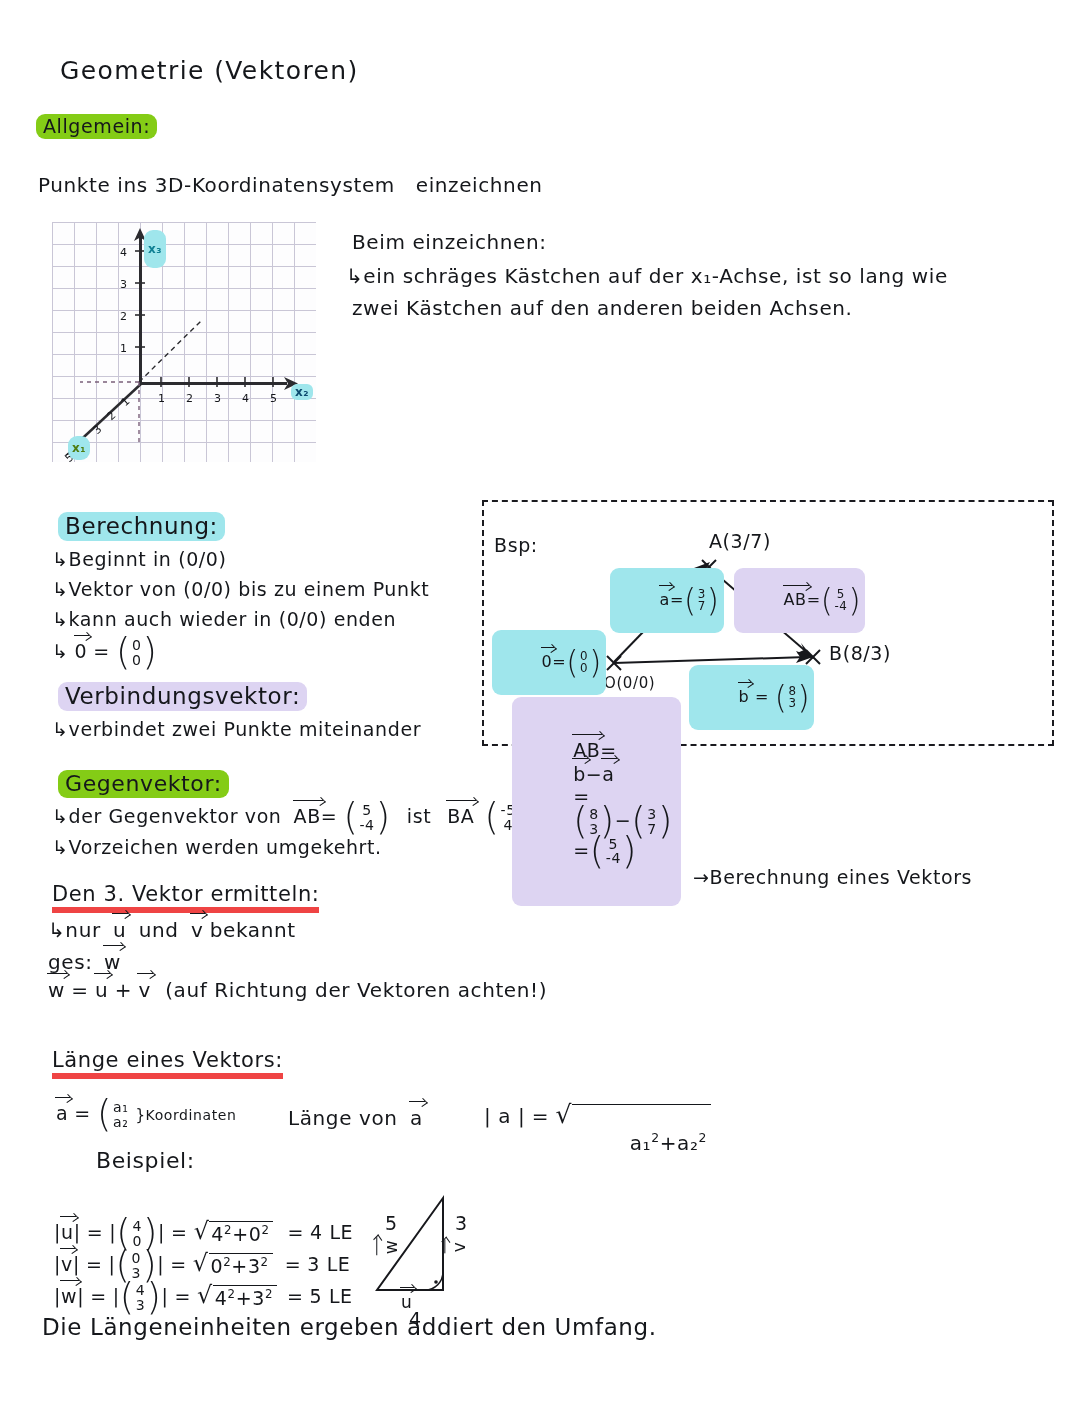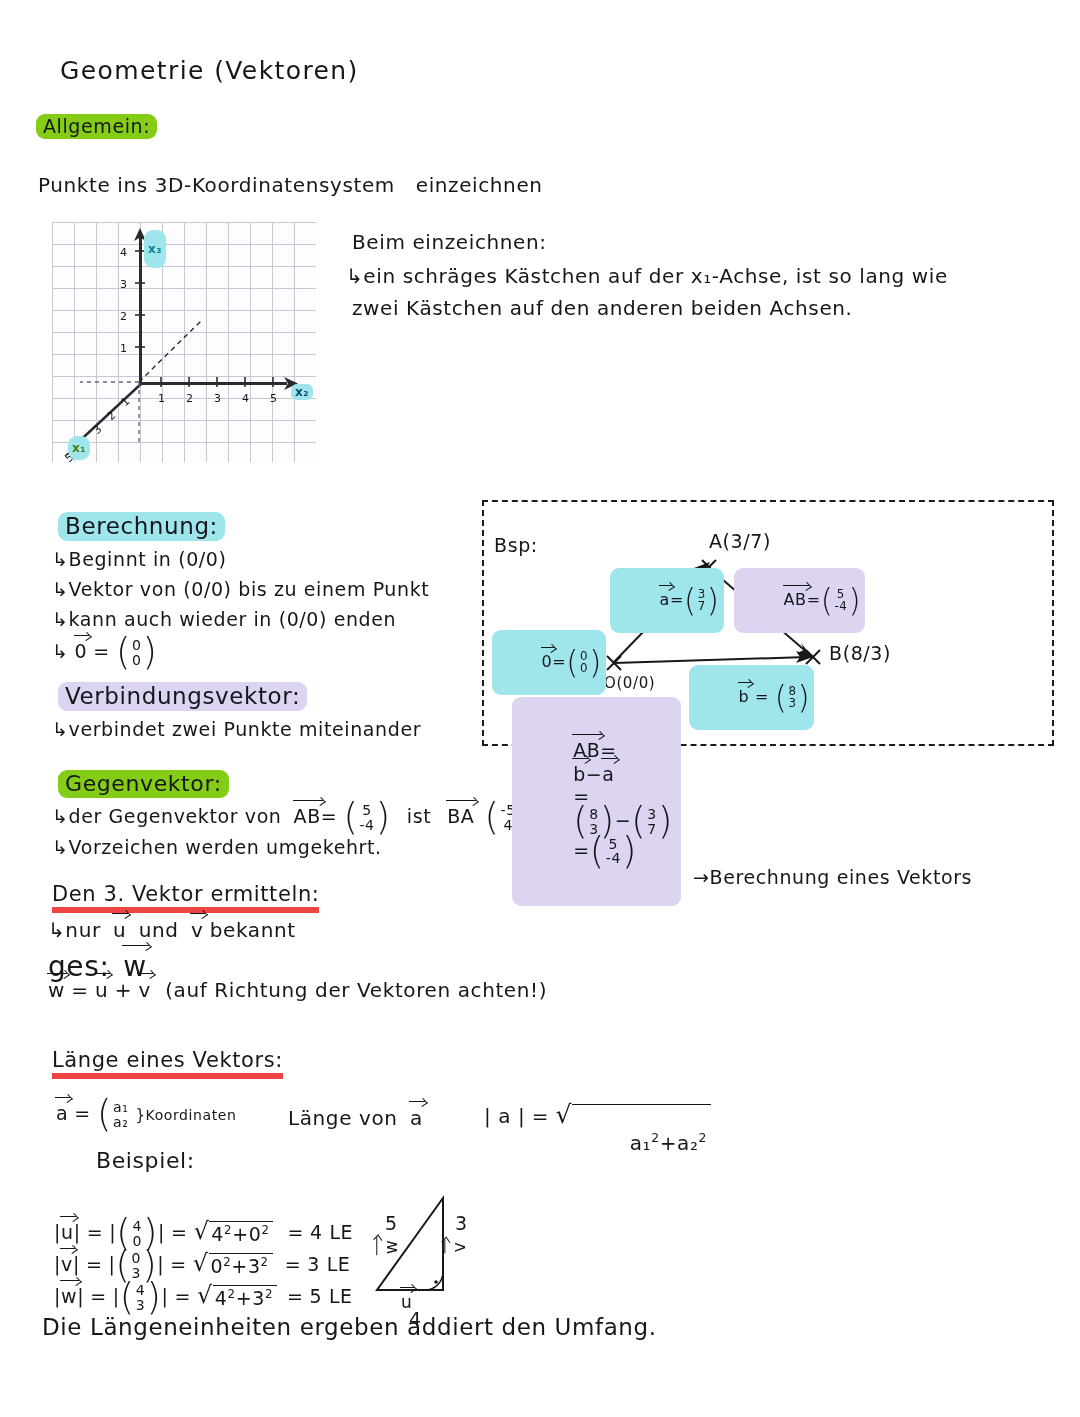--- a/index.html
+++ b/index.html
@@ -312,21 +312,21 @@
   <div class="abs" style="left:52px; top:882px;">
     <span class="hw underline-hand" style="font-size:21px;">Den 3. Vektor ermitteln:</span>
   </div>
   <div class="abs" style="left:48px; top:916px; font-size:20px;">
     <span class="hw">↳</span><span class="hw">nur</span>
     <span class="hw arrow-over" style="margin-left:6px;">u</span>
     <span class="hw" style="margin-left:6px;">und</span>
     <span class="hw arrow-over" style="margin-left:6px;">v</span>
     <span class="hw" style="">bekannt</span>
   </div>
-  <div class="abs" style="left:48px; top:948px; font-size:28px;text-align:right;">
+  <div class="abs" style="left:48px; top:948px; font-size:20px;text-align:right;">
     <span class="hw">ges:</span>
     <span class="hw arrow-over" style="margin-left:5px;">w</span>
   </div>
   <div class="abs" style="left:48px; top:976px; font-size:20px;">
     <span class="hw arrow-over">w</span>
     <span class="hw">=</span>
     <span class="hw arrow-over">u</span>
     <span class="hw">+</span>
     <span class="hw arrow-over">v</span>
     <span class="hw" style="margin-left:8px;">(auf Richtung der Vektoren achten!)</span>

